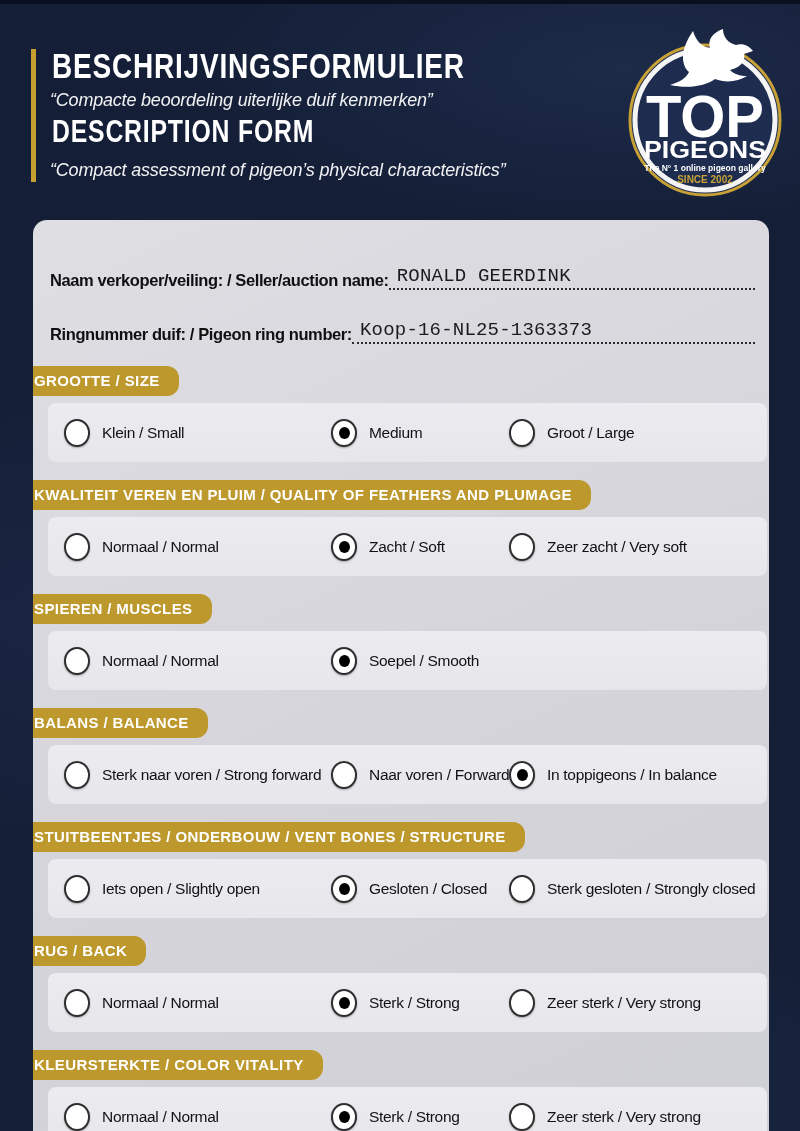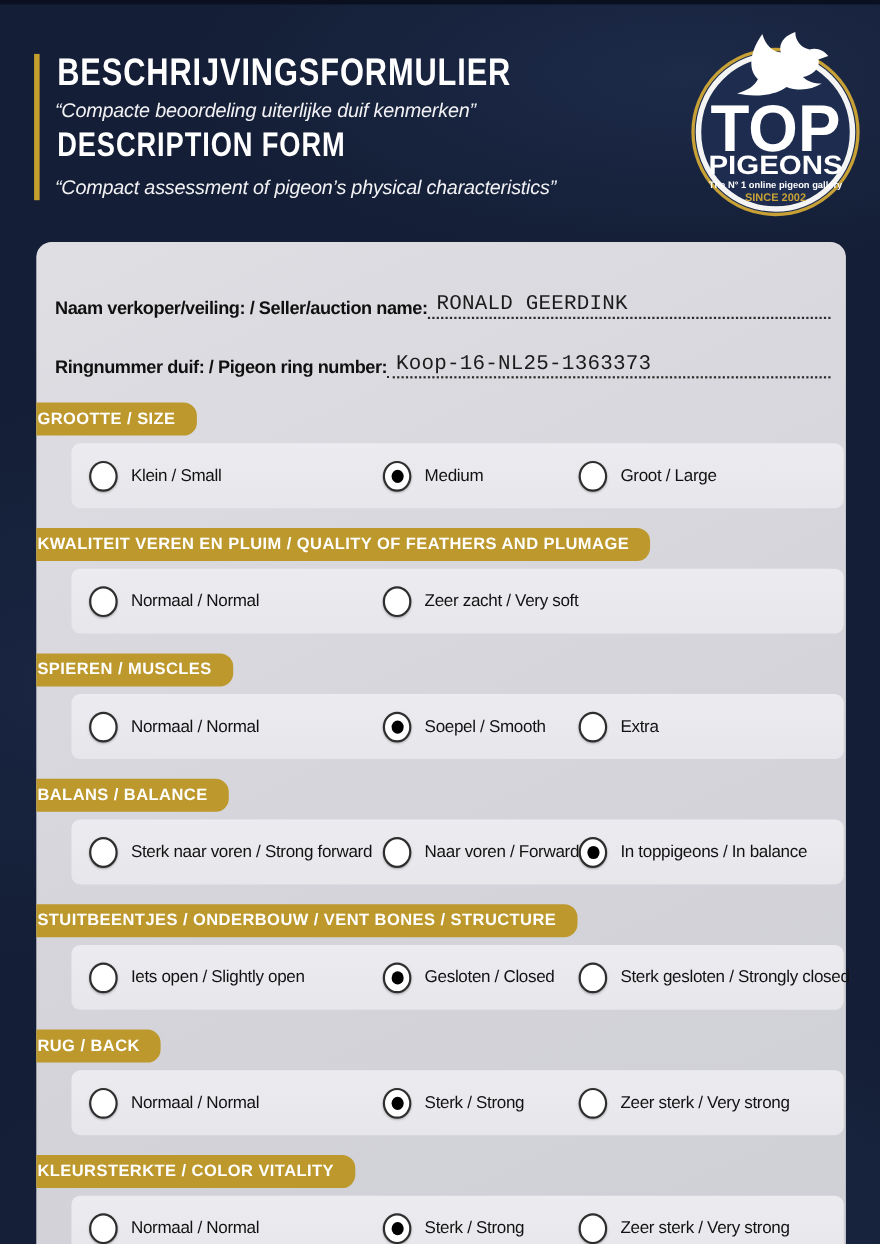--- a/index.html
+++ b/index.html
@@ -31,21 +31,21 @@
          border-radius:14px;padding:38px 0 19px;}
   .fields{padding:0 14px 0 17px;}
   .field{display:flex;align-items:flex-end;height:32px;margin-bottom:22px;}
   .field-label{font-weight:bold;font-size:16.5px;color:#101010;letter-spacing:-0.4px;white-space:nowrap;}
   .field-line{flex:1;border-bottom:2px dotted #2b2b2b;display:flex;align-items:flex-end;height:100%;}
   .field-value{font-size:19px;color:#1b1b1b;padding:0 0 1px 8px;white-space:nowrap;letter-spacing:0.2px;font-family:Liberation Mono, monospace;}
   
   .section{margin-top:18px;}
   .badge{display:inline-block;background:#bd982c;color:#fff;font-weight:bold;font-size:15px;
          letter-spacing:.4px;padding:6px 19px 7px 1px;border-radius:0 12px 12px 0;white-space:nowrap;}
-  .row{margin:7px 2px 0 32px;background:linear-gradient(180deg,#ececf0,#e6e6eb);border-radius:8px;height:59px;
+  .row{margin:7px 2px 0 15px;background:linear-gradient(180deg,#ececf0,#e6e6eb);border-radius:8px;height:59px;
        display:grid;grid-template-columns:267px 178px 1fr;align-items:center;padding-left:16px;}
   .option{display:flex;align-items:center;gap:12px;min-width:0;}
   .radio{width:22px;height:24px;border-radius:50%;background:#fff;border:2px solid #2e2e2e;
          box-shadow:0 1px 2px rgba(0,0,0,.28), inset 0 0 0 2px #fff;position:relative;flex:none;cursor:pointer;}
   .radio.selected::after{content:"";position:absolute;inset:0;margin:auto;width:11px;height:12px;border-radius:50%;background:#000;}
   .option-label{font-size:15.5px;color:#121212;letter-spacing:-0.3px;white-space:nowrap;}
   
   .footer{display:flex;justify-content:center;margin-top:26px;}
   .footer-box{border:2px solid #a21caf;border-radius:13px;padding:9px 36px 10px;color:#fff;
               font-weight:bold;font-size:15px;letter-spacing:3px;cursor:pointer;white-space:nowrap;}
@@ -106,40 +106,40 @@
   </div>
 
   <div class="section">
     <div class="badge">KWALITEIT VEREN EN PLUIM / QUALITY OF FEATHERS AND PLUMAGE</div>
     <div class="row">
       <div class="option">
         <span class="radio"></span>
         <span class="option-label">Normaal / Normal</span>
       </div>
       <div class="option">
+        <span class="radio selected"></span>
+        <span class="option-label">Zacht / Soft</span>
+      </div>
+      <div class="option">
         <span class="radio"></span>
         <span class="option-label">Zeer zacht / Very soft</span>
       </div>
     </div>
   </div>
 
   <div class="section">
     <div class="badge">SPIEREN / MUSCLES</div>
     <div class="row">
       <div class="option">
         <span class="radio"></span>
         <span class="option-label">Normaal / Normal</span>
       </div>
       <div class="option">
         <span class="radio selected"></span>
         <span class="option-label">Soepel / Smooth</span>
-      </div>
-      <div class="option">
-        <span class="radio"></span>
-        <span class="option-label">Extra</span>
       </div>
     </div>
   </div>
 
   <div class="section">
     <div class="badge">BALANS / BALANCE</div>
     <div class="row">
       <div class="option">
         <span class="radio"></span>
         <span class="option-label">Sterk naar voren / Strong forward</span>

